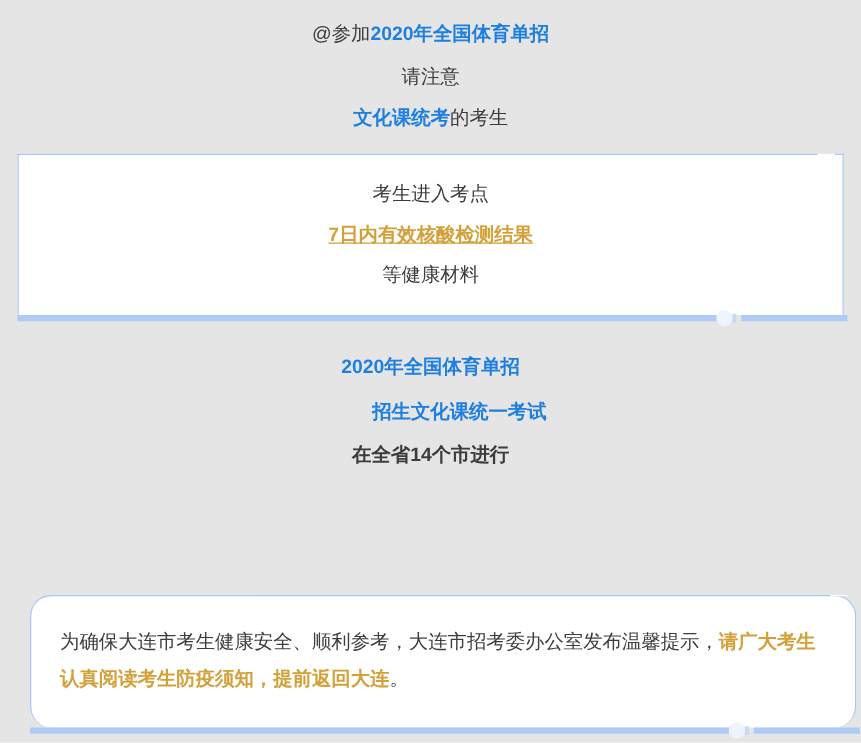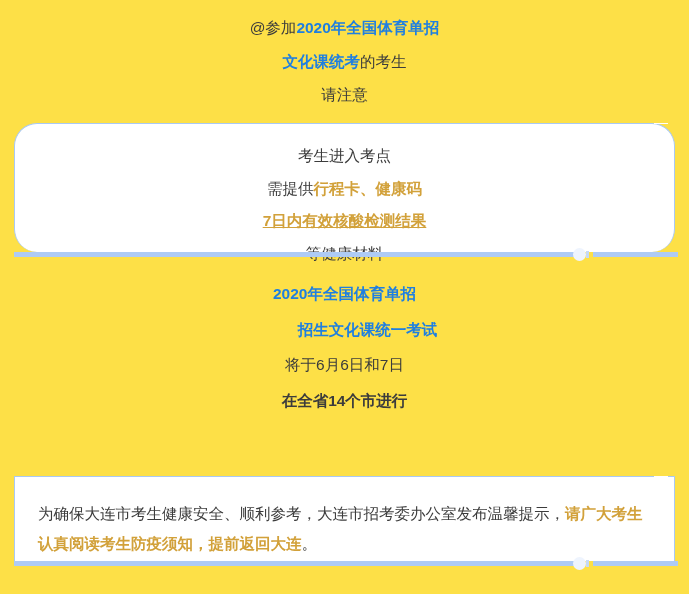--- a/index.html
+++ b/index.html
@@ -12,21 +12,21 @@
     height: 594px;
     font-family: "Liberation Sans", "DejaVu Sans", sans-serif;
     color: #3f3f3f;
     overflow: hidden;
   }
 
   .page {
     position: relative;
     width: 689px;
     height: 594px;
-    background: #fde047;
+    background: #e5e5e5;
   }
 
   
   .line {
     text-align: center;
     line-height: 1.0;
     white-space: nowrap;
   }
   .t-normal {
     font-size: 15px;
@@ -98,21 +98,20 @@
     height: 1px;
     background: #ffffff;
   }
 
   
   #box-health {
     left: 14px;
     top: 123px;
     width: 661px;
     height: 129px;
-    border-radius: 23px;
   }
   #box-health .rail  { width: 564px; }
   #box-health .rail-stub { left: 578px; width: 85px; }
   #box-health .rail-dot  { left: 558px; }
   #box-health .rail-tick { left: 571px; }
   #box-health .notch { right: 6px; width: 14px; }
 
   .boxlines {
     position: absolute;
     left: 0;
@@ -128,24 +127,25 @@
     position: absolute;
     left: 0;
     top: 286px;
     width: 689px;
   }
   .midblock .line { margin-bottom: 20px; font-size: 15.5px; }
   .midblock .line:last-child { margin-bottom: 0; font-weight: bold; }
 
   
   #box-notice {
-    left: 14px;
+    left: 24px;
     top: 476px;
     width: 661px;
-    height: 85px;
+    height: 106px;
+    border-radius: 17px;
   }
   #box-notice .rail  { width: 564px; }
   #box-notice .rail-stub { left: 578px; width: 85px; }
   #box-notice .rail-dot  { left: 558px; }
   #box-notice .rail-tick { left: 571px; }
   #box-notice .notch { right: 6px; width: 14px; }
 
   .para {
     position: absolute;
     left: 23px;
@@ -157,42 +157,40 @@
     color: #3c3c3c;
   }
 </style>
 </head>
 <body>
 
 <div class="page">
 
   <div class="headblock">
     <div class="line t-normal"><span>@参加</span><span class="t-blue" style="color: rgb(31, 127, 224);">2020年全国体育单招</span></div>
+    <div class="line t-normal">请注意</div>
     <div class="line t-normal"><span class="t-blue" style="color: rgb(31, 127, 224);">文化课统考</span><span>的考生</span></div>
-    <div class="line t-normal">请注意</div>
   </div>
 
   <div class="framebox" id="box-health" style="border-color: rgb(169, 201, 244);">
     <div class="notch"></div>
     <div class="boxlines">
       <div class="line t-normal">考生进入考点</div>
-      <div class="line t-normal"><span>需提供</span><span class="t-orange" style="color: rgb(210, 161, 58);">行程卡、健康码</span></div>
       <div class="line t-normal"><span class="t-orange" style="color: rgb(210, 161, 58); text-decoration: underline;">7日内有效核酸检测结果</span></div>
       <div class="line t-normal">等健康材料</div>
     </div>
     <div class="rail" style="background: rgb(174, 203, 245);"></div>
     <div class="rail-dot"></div>
     <div class="rail-tick"></div>
     <div class="rail-stub" style="background: rgb(174, 203, 245);"></div>
   </div>
 
   <div class="midblock">
     <div class="line t-normal t-blue" style="color: rgb(31, 127, 224);">2020年全国体育单招</div>
     <div class="line t-normal t-blue" style="color: rgb(31, 127, 224); padding-left: 46px;">招生文化课统一考试</div>
-    <div class="line t-normal">将于6月6日和7日</div>
     <div class="line t-normal">在全省14个市进行</div>
   </div>
 
   <div class="framebox" id="box-notice" style="border-color: rgb(169, 201, 244);">
     <div class="notch"></div>
     <div class="para"><span>为确保大连市考生健康安全、顺利参考，大连市招考委办公室发布温馨提示，</span><span class="t-orange" style="color: rgb(210, 161, 58);">请广大考生认真阅读考生防疫须知，提前返回大连</span><span>。</span></div>
     <div class="rail" style="background: rgb(174, 203, 245);"></div>
     <div class="rail-dot"></div>
     <div class="rail-tick"></div>
     <div class="rail-stub" style="background: rgb(174, 203, 245);"></div>

